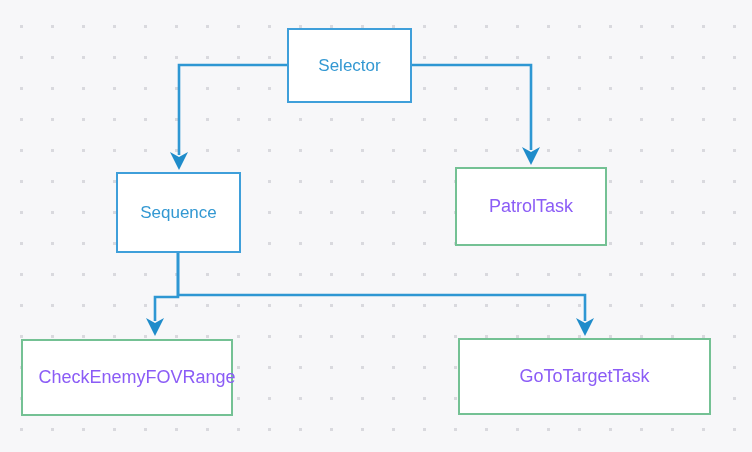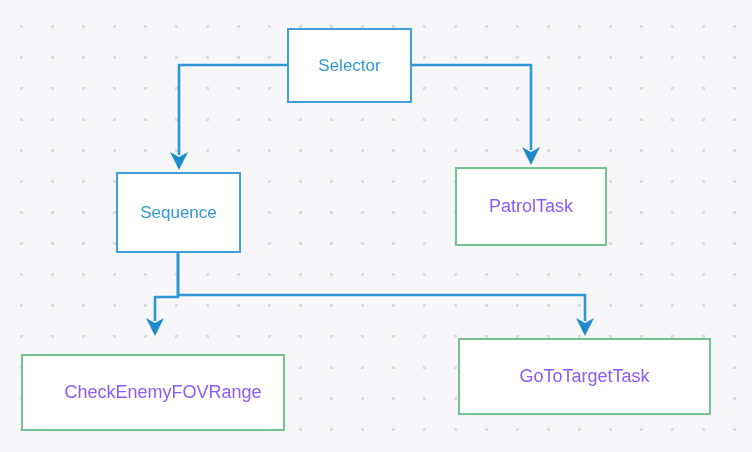--- a/index.html
+++ b/index.html
@@ -23,21 +23,21 @@
     box-sizing:border-box;
     cursor:default;
     user-select:none;
   }
   .node.composite{border:2px solid #3f9fda;color:#3398d2;font-size:17px;}
   .node.task{border:2px solid #74c194;color:#8b5cf6;font-size:18px;}
   .node span{white-space:nowrap;}
   #node-selector{left:287px;top:28px;width:125px;height:75px;}
   #node-sequence{left:116px;top:172px;width:125px;height:81px;}
   #node-patroltask{left:455px;top:167px;width:152px;height:79px;}
-  #node-checkenemyfovrange{left:21px;top:354px;width:264px;height:77px;padding-left:20px;}
+  #node-checkenemyfovrange{left:21px;top:339px;width:212px;height:77px;padding-left:20px;}
   #node-gototargettask{left:458px;top:338px;width:253px;height:77px;}
 </style>
 </head>
 <body>
 
 <div class="canvas">
 
   <svg class="edges" viewBox="0 0 752 452" xmlns="http://www.w3.org/2000/svg">
 
     <path class="edge" d="M287,65 H179 V155"></path>

